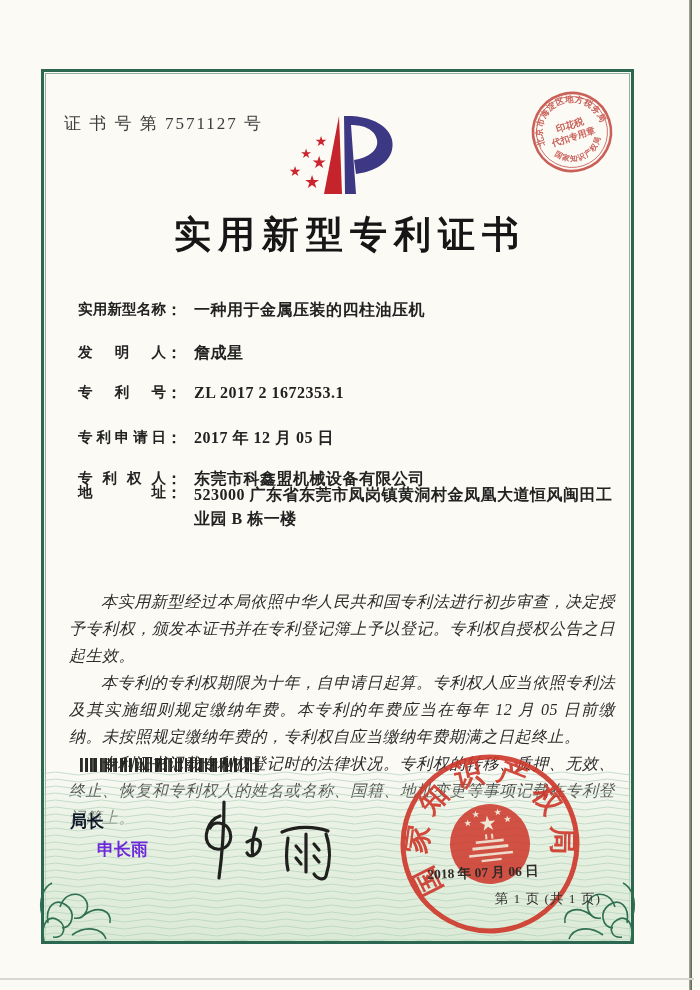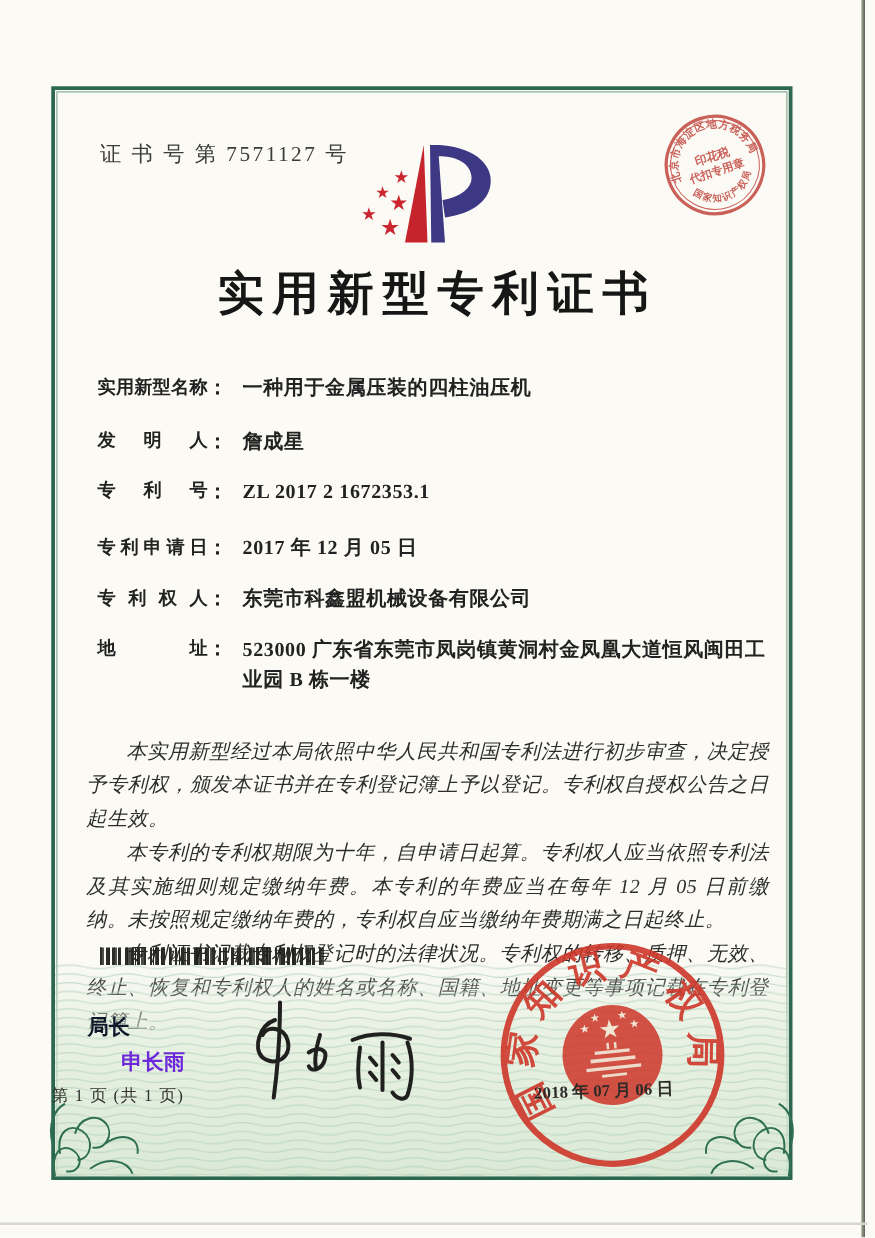--- a/index.html
+++ b/index.html
@@ -13,33 +13,33 @@
   .edge-right{position:absolute;left:689px;top:0;width:3px;height:990px;
     background:linear-gradient(90deg,#a9ae9f,#59604f);}
   .edge-bottom{position:absolute;left:0;top:978px;width:694px;height:2px;background:#d7d9d0;}
 
   
   .frame{position:absolute;left:41px;top:69px;width:593px;height:875px;
     border:3px solid #2c6851;box-sizing:border-box;}
   .frame::after{content:"";position:absolute;inset:1px;border:1px solid #5d917526;
     border-color:#5d9175;opacity:.7;pointer-events:none;}
 
-  .cert-no{position:absolute;left:80px;top:112px;font-size:17px;letter-spacing:2px;color:#3b3b3b;}
+  .cert-no{position:absolute;left:64px;top:112px;font-size:17px;letter-spacing:2px;color:#3b3b3b;}
 
   .logo{position:absolute;left:286px;top:108px;}
 
   .title{position:absolute;left:0;top:210px;width:700px;text-align:center;
     font-size:37px;font-weight:700;letter-spacing:7px;color:#161616;}
 
   .row{position:absolute;left:78px;font-size:16px;font-weight:600;color:#222;white-space:nowrap;}
   .flabel{display:inline-block;width:88px;font-size:14.5px;font-weight:700;
     text-align:justify;text-align-last:justify;vertical-align:top;}
   .fcolon{font-weight:700;}
   .fvalue{margin-left:12px;letter-spacing:.5px;}
-  .r1{top:300px}.r2{top:343px}.r3{top:383px}.r4{top:428px}.r5{top:469px}.r6{top:509px}.r7{top:553px}
+  .r1{top:300px}.r2{top:343px}.r3{top:383px}.r4{top:428px}.r5{top:469px}.r6{top:483px}.r7{top:553px}
   .r6 .fvalue{display:inline-block;width:432px;white-space:normal;line-height:24px;vertical-align:top;}
   .grant2{position:absolute;left:292px;top:0;white-space:nowrap;}
 
   .paras{position:absolute;left:69px;top:588px;width:546px;font-size:16px;line-height:27px;
     text-align:justify;font-style:italic;letter-spacing:.5px;color:#2d2d2d;}
   .paras p{margin:0;text-indent:2em;}
 
   .barcode{position:absolute;left:80px;top:758px;width:180px;height:14px;
     background-image:
       repeating-linear-gradient(90deg,#2b2b28 0 2px,transparent 2px 5px),
@@ -49,21 +49,21 @@
   .wave-panel{position:absolute;left:44px;top:770px;width:587px;height:171px;
     background:linear-gradient(180deg,rgba(226,239,221,0) 0%,rgba(219,235,214,.55) 30%,rgba(213,231,208,.85) 100%);}
   .wave-panel svg.waves{position:absolute;inset:0;}
 
   .director-title{position:absolute;left:70px;top:810px;font-size:17px;font-weight:600;color:#0f172a;text-align:right;}
   .director-name{position:absolute;left:85px;top:838px;font-size:17px;font-weight:600;color:#6d28d9;margin-left:12px;}
 
   .seal-date{position:absolute;left:408px;top:864px;width:150px;text-align:center;
     font-size:13.5px;color:#2e2a27;transform:rotate(-2deg);font-weight:600;}
 
-  .footer{position:absolute;left:41px;top:868px;width:560px;text-align:left;
+  .footer{position:absolute;left:41px;top:890px;width:560px;text-align:right;
     font-size:13.5px;letter-spacing:1px;color:#33332f;}
 
   .abs{position:absolute;}
 </style>
 </head>
 <body>
 
 <div class="page">
 
   <div class="frame"></div>

